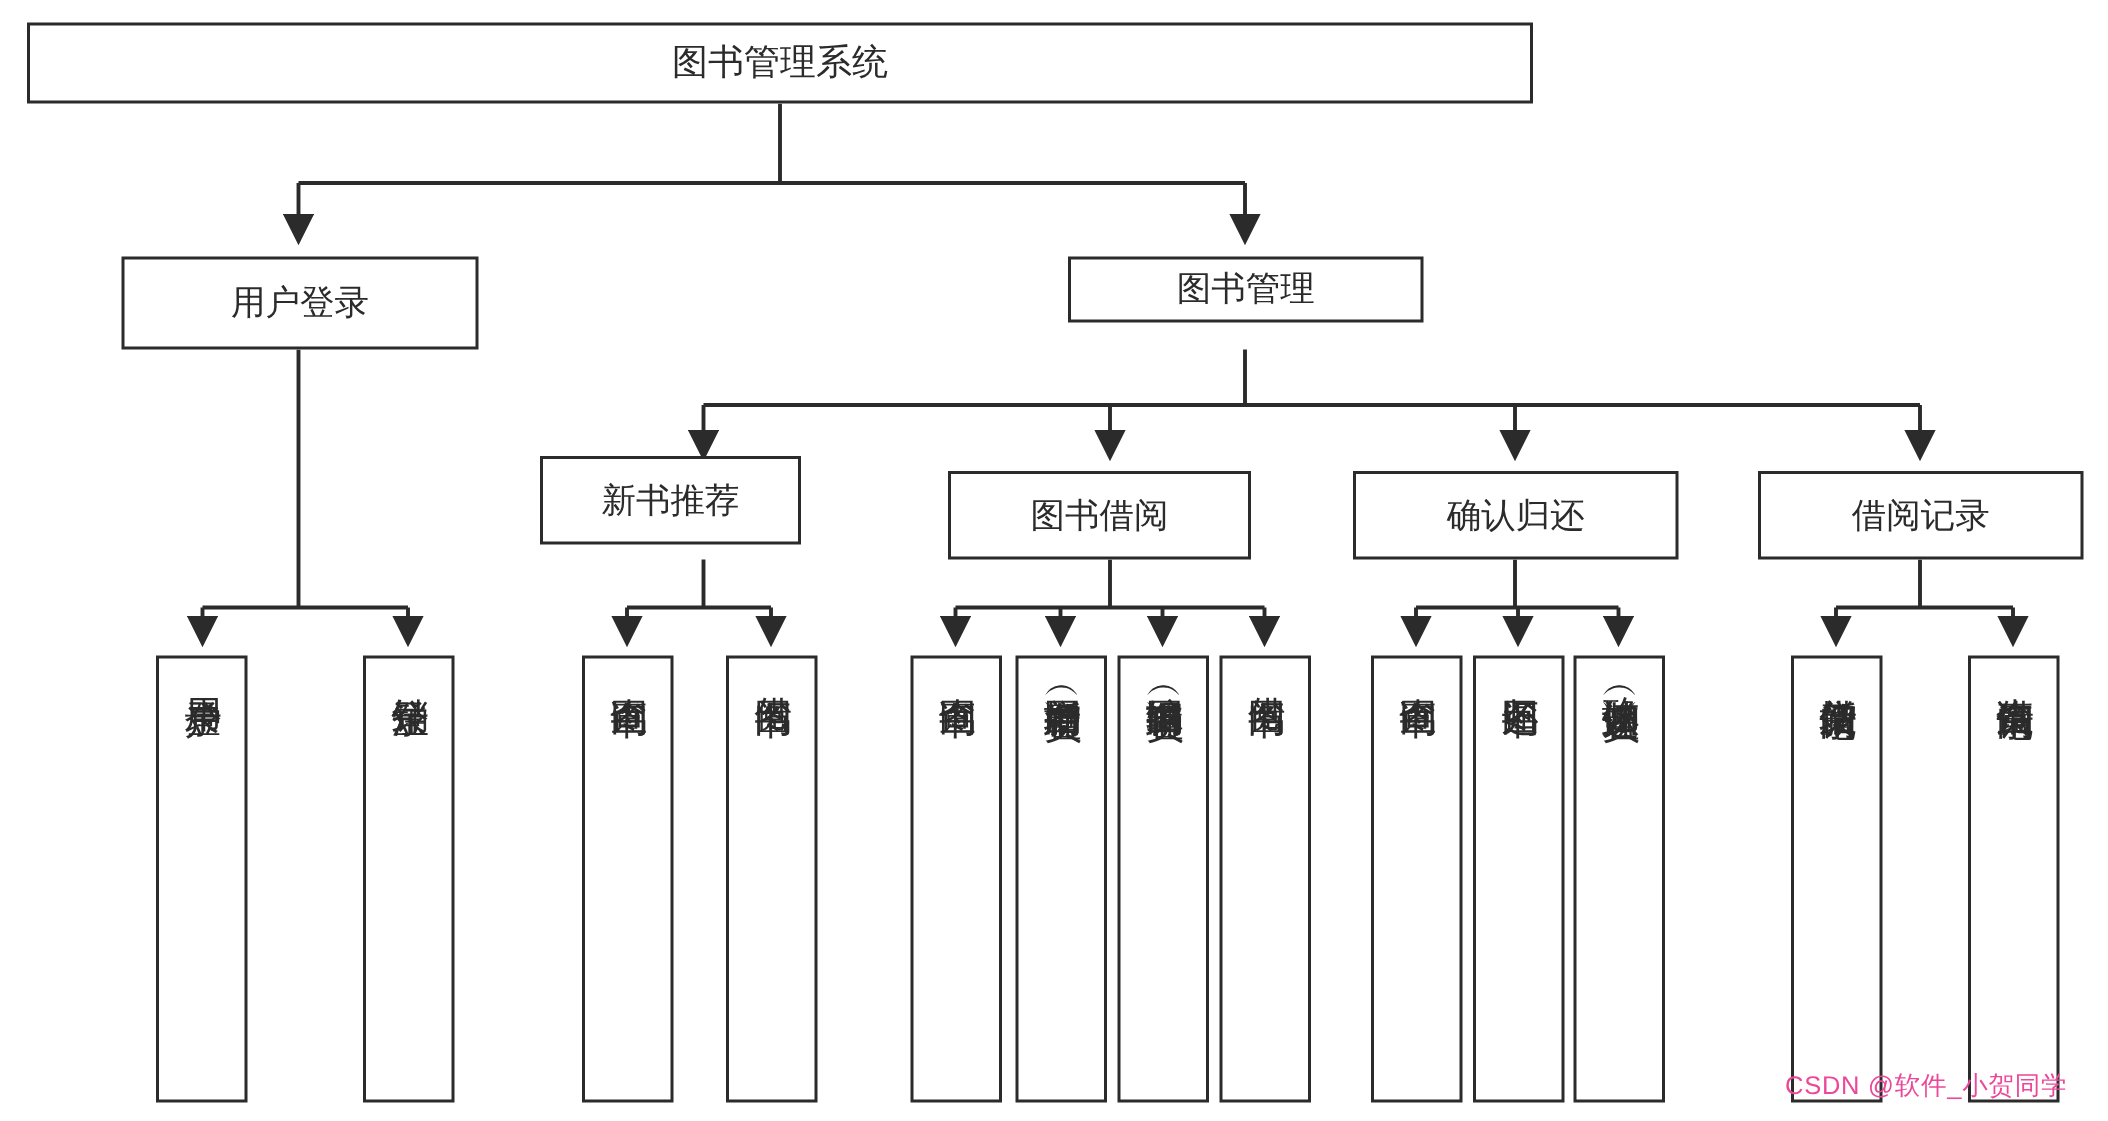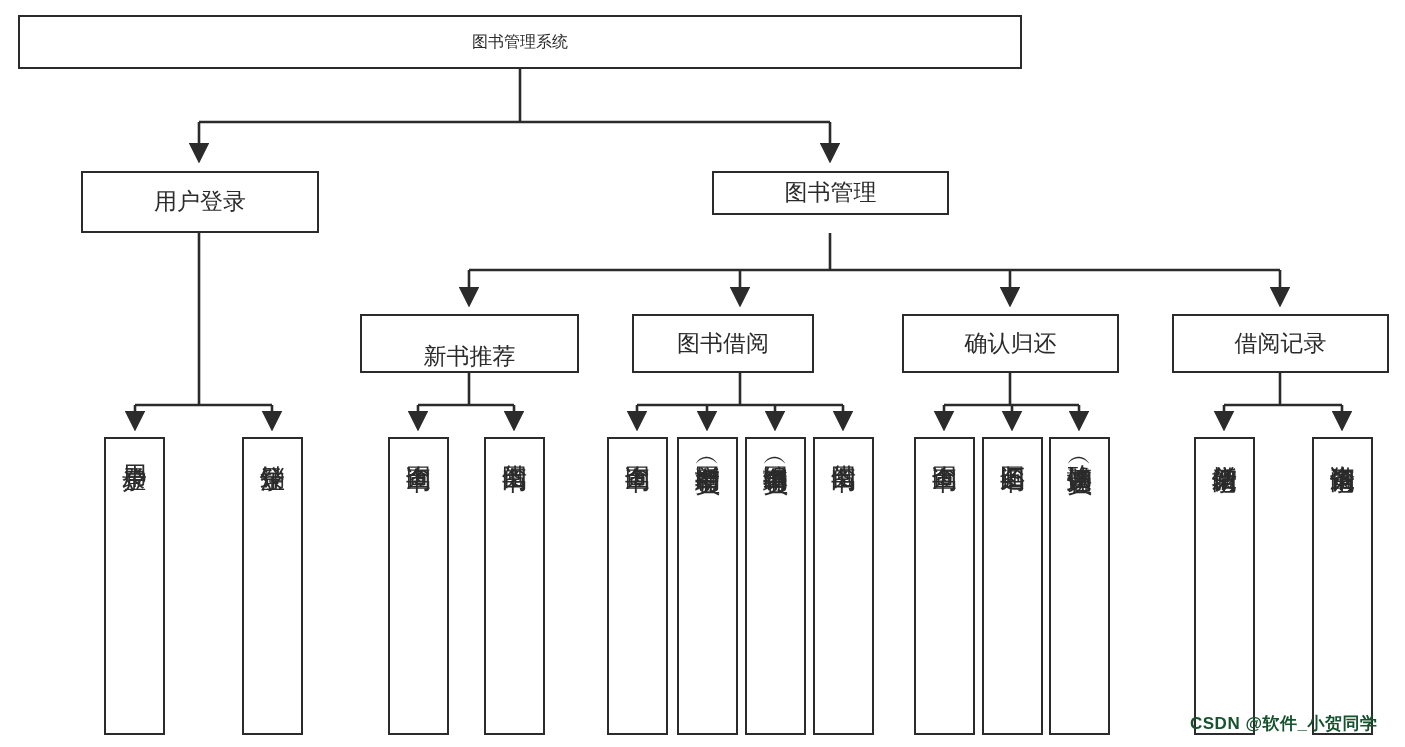--- a/index.html
+++ b/index.html
@@ -50,31 +50,30 @@
     justify-content: center;
     padding-top: 6px;
   }
   .node.vertical .label {
     writing-mode: vertical-rl;
     text-orientation: upright;
     font-size: 25px;
     letter-spacing: 1px;
     line-height: 1;
   }
-  .node.root .label { font-size: 16px; }
+  .node.root .label { font-size: 24px; }
 
   #watermark {
     position: absolute;
     left: 1190px;
     top: 712px;
     font-size: 17px;
-    color: #14532d;
+    color: #ec4899;
     white-space: nowrap;
     letter-spacing: 0.5px;
-    font-weight: bold;
   }
 </style>
 </head>
 <body>
 
 <div id="diagram-root">
 
   <svg class="edges" viewBox="0 0 1405 747" xmlns="http://www.w3.org/2000/svg">
     <defs>
       <marker id="arrow" viewBox="0 0 12 12" refX="10" refY="6" markerWidth="8" markerHeight="8" orient="auto-start-reverse">
@@ -136,24 +135,24 @@
     <span class="label">图书管理</span>
   </div>
 
   <div class="node vertical" style="left: 104px; top: 437px; width: 61px; height: 298px;">
     <span class="label">用户登录</span>
   </div>
   <div class="node vertical" style="left: 242px; top: 437px; width: 61px; height: 298px;">
     <span class="label">注销登录</span>
   </div>
 
-  <div class="node horizontal" style="left: 360px; top: 314px; width: 219px; height: 59px; align-items: flex-end;">
+  <div class="node horizontal" style="left: 360px; top: 304px; width: 174px; height: 59px;">
     <span class="label">新书推荐</span>
   </div>
-  <div class="node horizontal" style="left: 632px; top: 314px; width: 182px; height: 59px;">
+  <div class="node horizontal" style="left: 632px; top: 314px; width: 202px; height: 59px;">
     <span class="label">图书借阅</span>
   </div>
   <div class="node horizontal" style="left: 902px; top: 314px; width: 217px; height: 59px;">
     <span class="label">确认归还</span>
   </div>
   <div class="node horizontal" style="left: 1172px; top: 314px; width: 217px; height: 59px;">
     <span class="label">借阅记录</span>
   </div>
 
   <div class="node vertical" style="left: 388px; top: 437px; width: 61px; height: 298px;">

